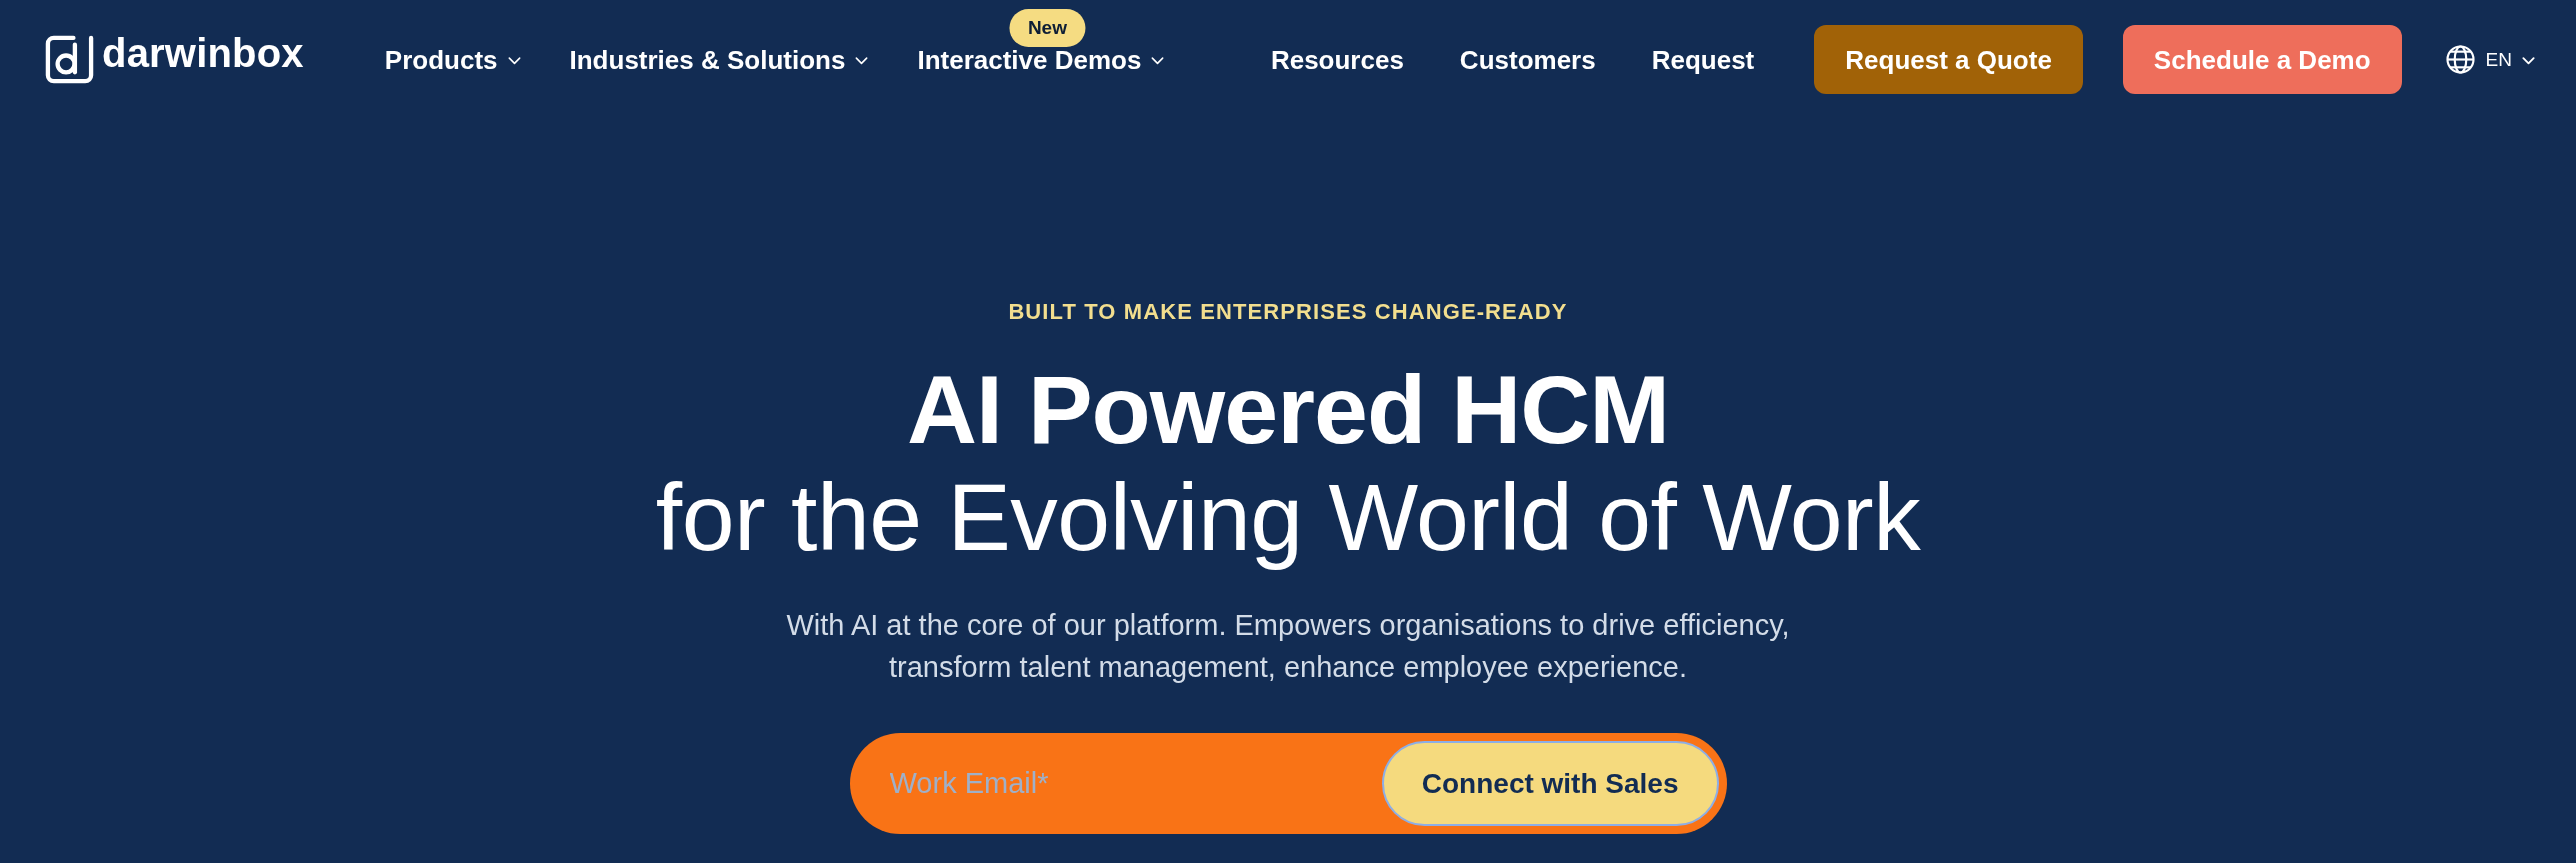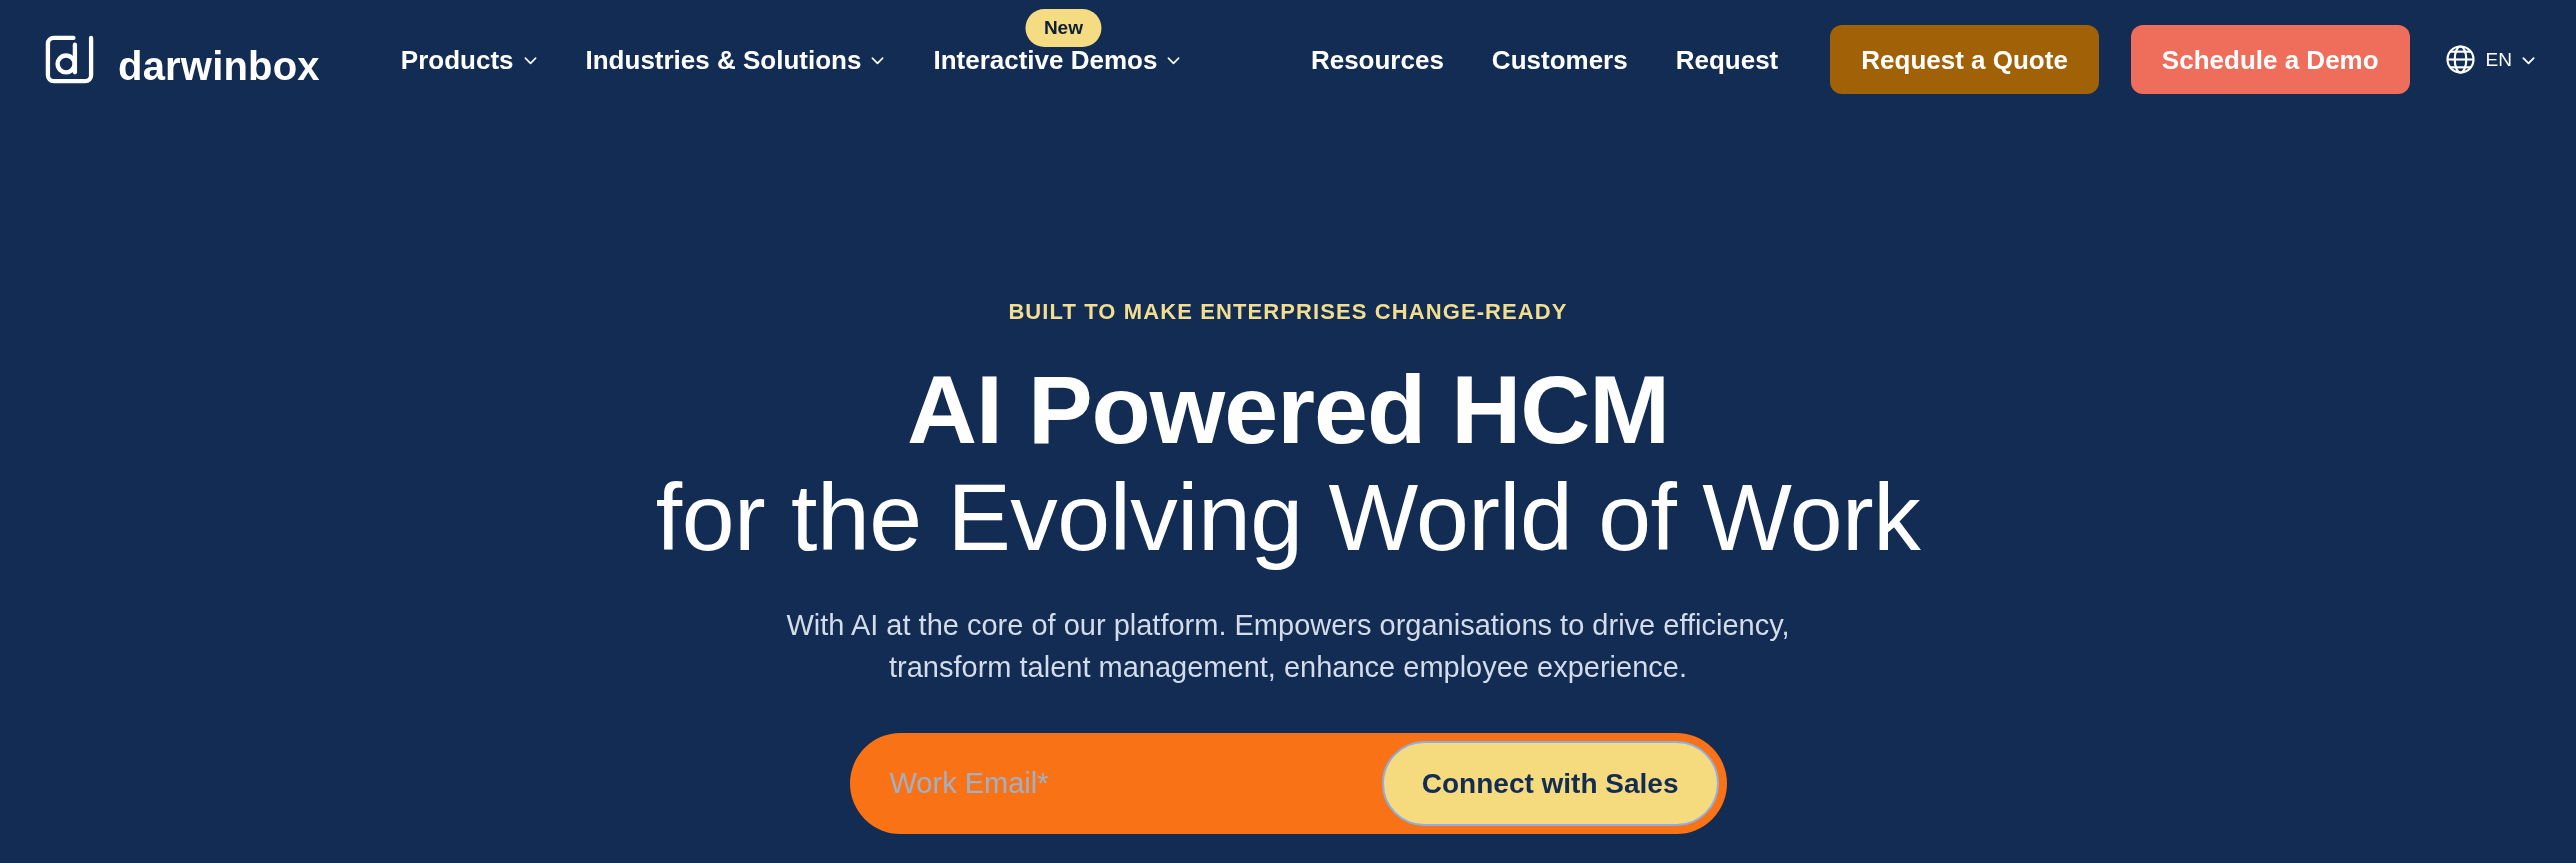--- a/index.html
+++ b/index.html
@@ -31,22 +31,22 @@
     top: 0; left: 0;
     width: 2576px;
     height: 119px;
     display: flex;
     align-items: center;
     padding: 0 40px 0 43px;
   }
 
   .brand {
     display: flex;
-    align-items: flex-end;
-    gap: 22px;
+    align-items: flex-start;
+    gap: 6px;
     cursor: pointer;
     flex: 0 0 auto;
   }
 
   .brand-mark {
     width: 53px;
     height: 53px;
     display: block;
   }
 
@@ -103,21 +103,21 @@
     line-height: 1;
     padding: 9px 18px 10px;
     border-radius: 987px;
     white-space: nowrap;
   }
 
   .nav-right {
     display: flex;
     align-items: center;
     margin-left: auto;
-    gap: 4px;
+    gap: 12px;
     flex: 0 0 auto;
   }
 
   .nav-link {
     color: #ffffff;
     font-size: 26px;
     font-weight: 700;
     line-height: 1;
     padding: 10px 22px;
     cursor: pointer;

